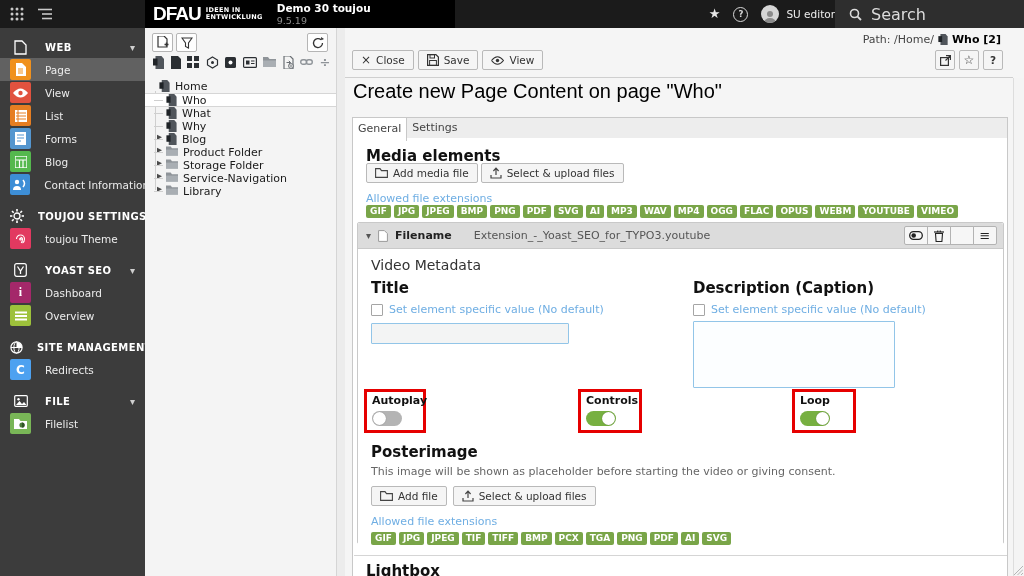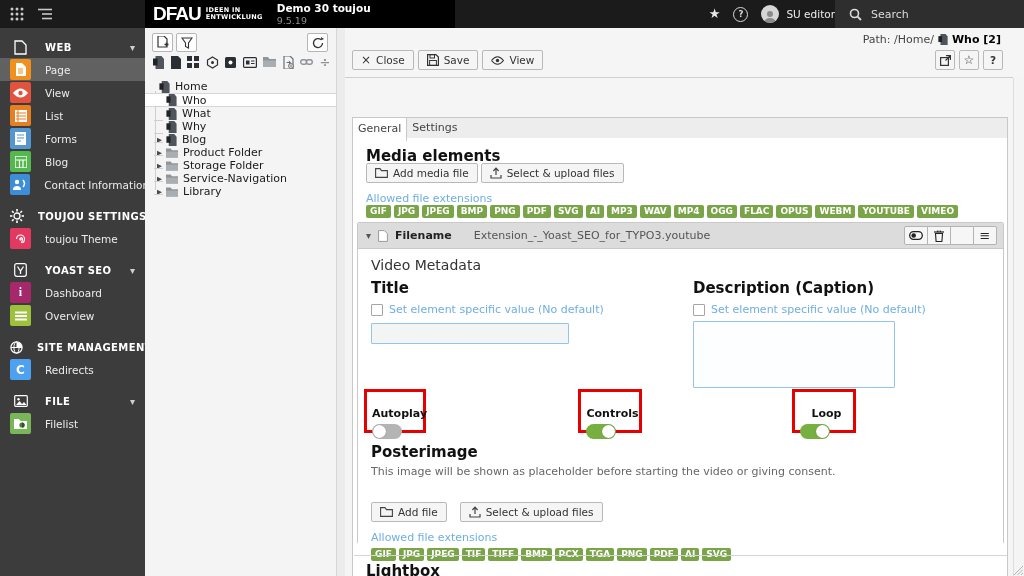--- a/index.html
+++ b/index.html
@@ -16,21 +16,21 @@
   .tb-site{margin-left:14px;line-height:11px;}
   .tb-sitename{color:#fff;font-weight:bold;font-size:10.5px;}
   .tb-sitever{color:#8f8f8f;font-size:9.5px;margin-top:1px;}
   .tb-right{position:absolute;right:189px;top:0;height:28px;display:flex;align-items:center;gap:13px;}
   .tb-star{color:#e8e8e8;font-size:13px;line-height:28px;cursor:pointer;}
   .tb-help{width:13px;height:13px;border:1.4px solid #d8d8d8;border-radius:50%;color:#d8d8d8;font-size:8.5px;font-weight:bold;display:flex;align-items:center;justify-content:center;cursor:pointer;}
   .tb-user{display:flex;align-items:center;gap:7px;cursor:pointer;}
   .tb-avatar{width:18px;height:18px;border-radius:50%;background:#d6d6d6;overflow:hidden;display:flex;align-items:flex-end;justify-content:center;}
   .tb-username{color:#ededed;font-size:10.5px;}
   .tb-search{position:absolute;right:0;top:0;width:189px;height:28px;background:#2e2e2e;display:flex;align-items:center;gap:9px;padding-left:14px;box-sizing:border-box;cursor:pointer;}
-  .tb-searchlabel{color:#dcdcdc;font-size:11px;}
+  .tb-searchlabel{color:#dcdcdc;font-size:16px;}
   
   .sidebar{position:absolute;left:0;top:28px;width:145px;height:548px;background:#3c3c3c;padding-top:8px;box-sizing:border-box;}
   .sb-sec{margin-bottom:9px;}
   .sb-h{height:22px;display:flex;align-items:center;cursor:pointer;}
   .sb-hicon{width:21px;margin-left:10px;display:flex;justify-content:center;}
   .sb-hlabel{margin-left:14px;color:#fff;font-weight:bold;font-size:10px;letter-spacing:.4px;white-space:nowrap;}
   .sb-caret{margin-left:auto;margin-right:10px;color:#cfcfcf;font-size:10px;}
   .sb-item{height:23px;display:flex;align-items:center;cursor:pointer;}
   .sb-item.active{background:#616161;}
   .sb-ic{width:21px;height:21px;margin-left:10px;border-radius:2px;display:flex;align-items:center;justify-content:center;color:#fff;font-weight:bold;}
@@ -40,21 +40,21 @@
   .ic-theme{background:#e23960}.ic-dashboard{background:#a4286a}.ic-overview{background:#9dc13b}
   .ic-redirects{background:#4da1f0}.ic-filelist{background:#79b657}
   
   .pagetree{position:absolute;left:145px;top:28px;width:192px;height:548px;background:#f4f4f4;border-right:1px solid #d5d5d5;box-sizing:border-box;}
   .pt-toolbar{position:absolute;left:7px;top:5px;display:flex;gap:3px;}
   .pt-btn{width:21px;height:19px;background:#fefefe;border:1px solid #b5b5b5;border-radius:2px;display:flex;align-items:center;justify-content:center;box-sizing:border-box;cursor:pointer;}
   .pt-refresh{position:absolute;right:8px;top:5px;}
   .pt-dragrow{position:absolute;left:8px;top:26px;display:flex;gap:6.5px;align-items:center;height:16px;}
   .pt-dragrow>span{display:flex;align-items:center;cursor:grab;}
   .pt-rows{position:absolute;left:0;top:52px;width:100%;}
-  .tr{height:13px;display:flex;align-items:center;white-space:nowrap;cursor:pointer;position:relative;}
+  .tr{height:13px;display:flex;white-space:nowrap;cursor:pointer;position:relative;}
   .tr .slotE{width:9px;font-size:6.5px;color:#4a4a4a;text-align:left;flex:0 0 9px;position:relative;}
   .tr.l0{padding-left:5px;}
   .tr.l1{padding-left:12px;}
   .tr.l1 .slotE::before{content:"";position:absolute;left:-3px;top:6px;width:9px;height:1px;background:#cfcfcf;}
   .tr .lbl{margin-left:5px;color:#1a1a1a;}
   .tr.sel{background:#fff;border-top:1px solid #d6d6d6;border-bottom:1px solid #d6d6d6;height:12px;}
   .vline{position:absolute;left:10px;top:11px;width:1px;height:99px;background:#cfcfcf;}
   
   .splitter{position:absolute;left:337px;top:28px;width:8px;height:548px;background:#ececec;cursor:col-resize;}
   
@@ -92,29 +92,29 @@
   .rbtn:last-child{border-radius:0 2px 2px 0;}
   .rec-body{position:absolute;left:0;top:25px;width:645px;height:296px;background:#fff;border-top:1px solid #c9c9c9;}
   .vm-h{position:absolute;left:13px;top:8px;font-size:14px;color:#333;}
   .col{position:absolute;top:30px;width:305px;}
   .colL{left:13px;}.colR{left:335px;}
   .cb-row{margin-top:6px;display:flex;align-items:center;gap:6px;}
   .cbox{width:10px;height:10px;border:1px solid #a5a5a5;background:#fff;border-radius:1px;flex:0 0 10px;cursor:pointer;}
   .cb-label{color:#6faee3;cursor:pointer;}
   .ipt{margin-top:7px;width:198px;height:21px;border:1px solid #92c5e8;background:#f3f4f4;border-radius:1px;box-sizing:border-box;font:inherit;padding:0 4px;}
   .tarea{margin-top:5px;width:202px;height:67px;border:1px solid #92c5e8;background:#fcfeff;border-radius:1px;box-sizing:border-box;resize:none;font:inherit;}
-  .redbox{position:absolute;top:140px;height:44px;border:3px solid #e60000;box-sizing:border-box;padding:15px 0 0 5px;background:#fff;text-align:center;}
+  .redbox{position:absolute;top:140px;height:44px;border:3px solid #e60000;box-sizing:border-box;padding:2px 0 0 5px;background:#fff;}
   .tgl-label{font-weight:bold;color:#111;}
   .toggle{margin-top:4px;width:30px;height:15px;border-radius:8px;background:#b4b4b4;position:relative;cursor:pointer;}
   .toggle .knob{position:absolute;top:1px;left:1px;width:13px;height:13px;border-radius:50%;background:#fff;box-shadow:0 0 1px rgba(0,0,0,.4);}
   .toggle.on{background:#77b041;}
   .toggle.on .knob{left:16px;}
   .poster{position:absolute;left:13px;top:194px;}
   .poster-help{color:#666;margin-top:4px;}
-  .poster-btns{display:flex;gap:13px;margin-top:24px;}
+  .poster-btns{display:flex;gap:6px;margin-top:8px;}
   .poster .allowed2{color:#6faee3;margin-top:9px;cursor:pointer;}
   .badges2{display:flex;gap:3px;margin-top:4px;}
   .divider{position:absolute;left:1px;top:417px;width:653px;border-top:1px solid #d5d5d5;}
   .lightbox-h{position:absolute;left:13px;top:424px;}
   
   .scrollstrip{position:absolute;left:668px;top:50px;width:11px;height:498px;background:#f4f4f4;border-left:1px solid #ddd;box-sizing:border-box;}
   .grip{position:absolute;right:1px;bottom:1px;}
 </style>
 </head>
 <body>
@@ -560,20 +560,21 @@
             <svg width="11" height="11" viewBox="0 0 11 11">
               <rect x="0.6" y="2.6" width="7.8" height="7.8" fill="none" stroke="#333" stroke-width="1.2"></rect>
               <path d="M6 0.6h4.4V5M10.4 0.6L5.5 5.5" stroke="#333" stroke-width="1.2" fill="none"></path>
             </svg>
           </span>
         <span class="btn sqbtn" style="font-size:12px;">☆</span>
         <span class="btn sqbtn" style="font-weight:bold;">?</span>
       </div>
     </div>
 
+    <div class="page-title">Create new Page Content on page "Who"</div>
 
     <div class="tabs">
       <span class="tab active">General</span>
       <span class="tab">Settings</span>
     </div>
 
     <div class="panel">
 
       <div class="h-bold media-h">Media elements</div>
 

